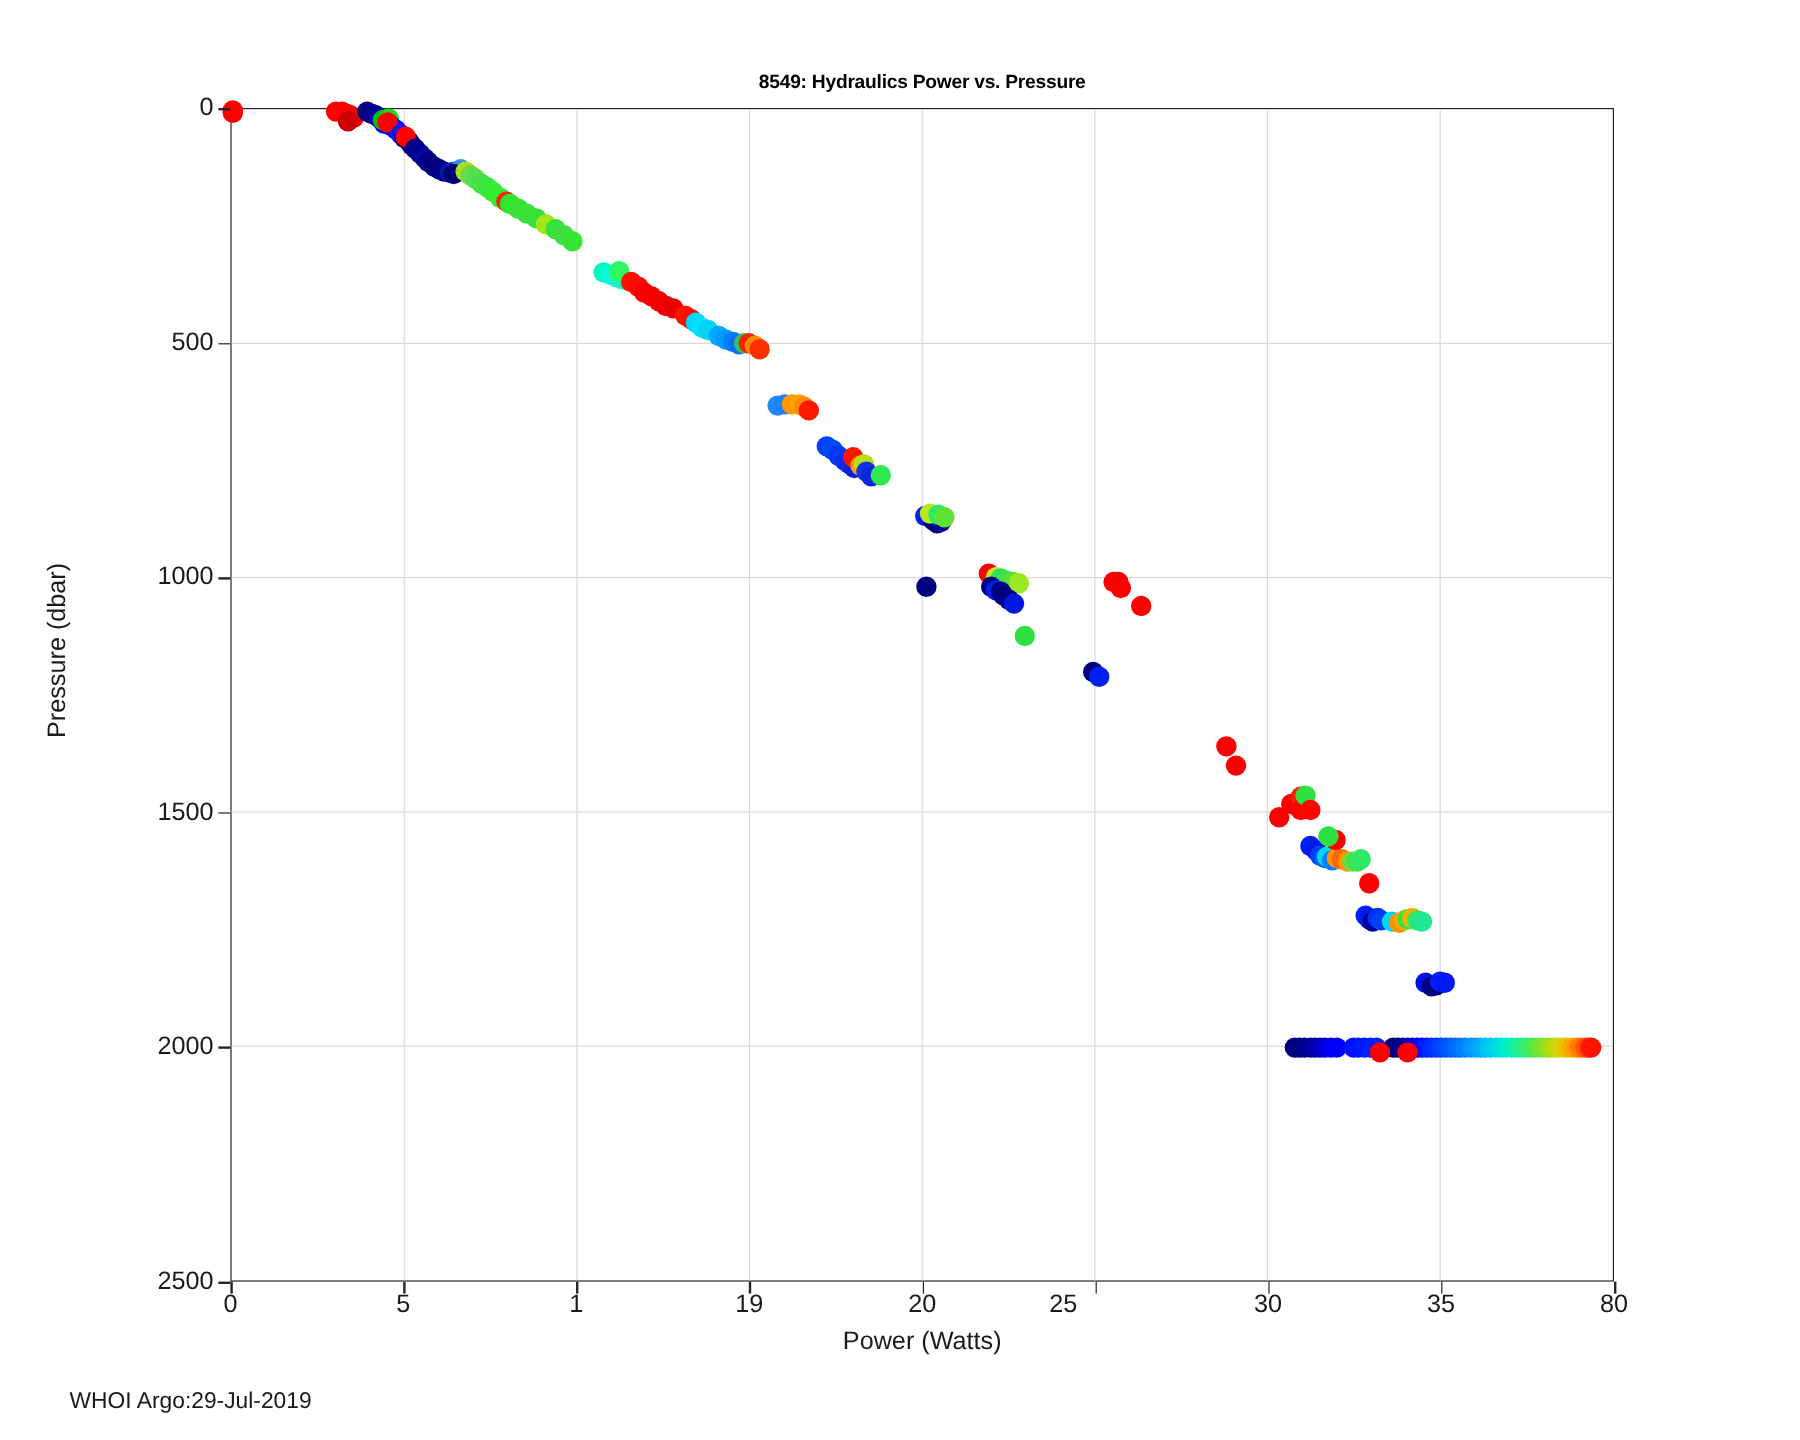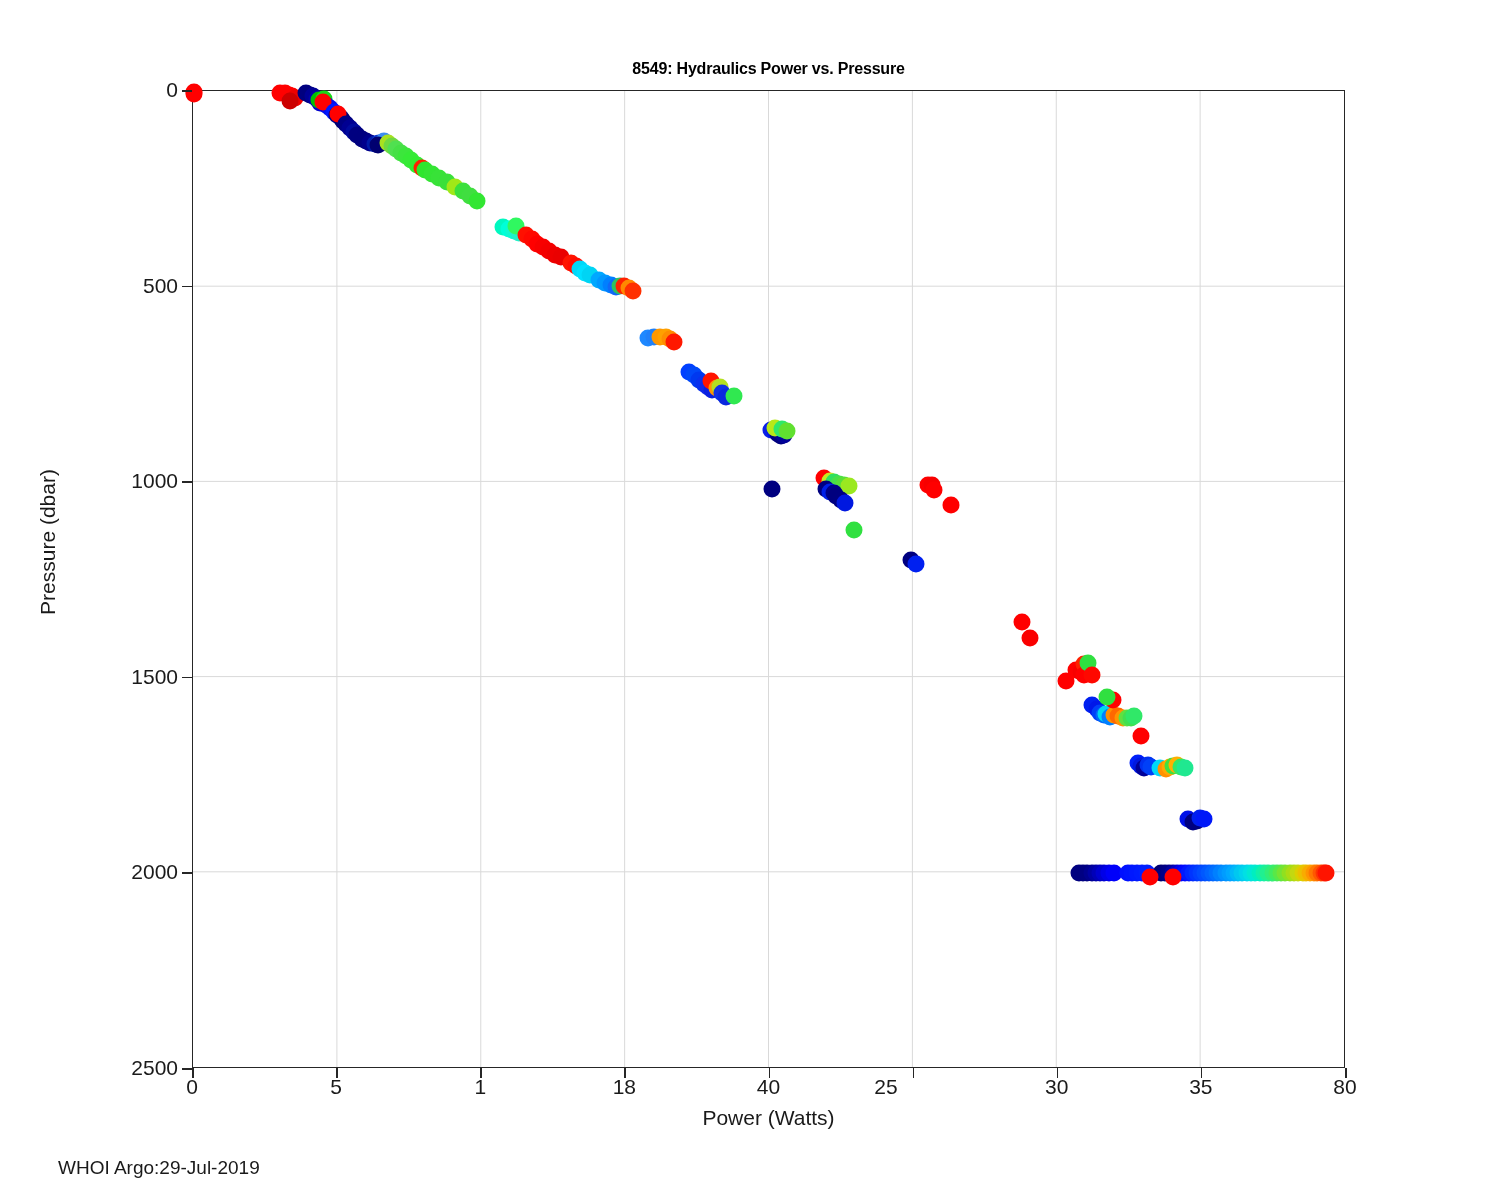--- a/index.html
+++ b/index.html
@@ -373,23 +373,23 @@
       <div class="ytick-label" style="top:1068px;">2500</div>
       <div class="tickmark-y" style="top:1068px;"></div>
     </div>
   <div id="x-ticks">
       <div class="xtick-label" style="left:192px;">0</div>
       <div class="tickmark-x" style="left:192px;"></div>
       <div class="xtick-label" style="left:336.125px;">5</div>
       <div class="tickmark-x" style="left:336.125px;"></div>
       <div class="xtick-label" style="left:480.25px;">1</div>
       <div class="tickmark-x" style="left:480.25px;"></div>
-      <div class="xtick-label" style="left:624.375px;">18</div>
+      <div class="xtick-label" style="left:624.375px;">19</div>
       <div class="tickmark-x" style="left:624.375px;"></div>
-      <div class="xtick-label" style="left:768.5px;">40</div>
+      <div class="xtick-label" style="left:768.5px;">20</div>
       <div class="tickmark-x" style="left:768.5px;"></div>
       <div class="xtick-label" style="left:886px;text-align:right;">25</div>
       <div class="tickmark-x" style="left:912.625px;"></div>
       <div class="xtick-label" style="left:1056.75px;">30</div>
       <div class="tickmark-x" style="left:1056.75px;"></div>
       <div class="xtick-label" style="left:1200.875px;">35</div>
       <div class="tickmark-x" style="left:1200.875px;"></div>
       <div class="xtick-label" style="left:1345px;">80</div>
       <div class="tickmark-x" style="left:1345px;"></div>
     </div>

